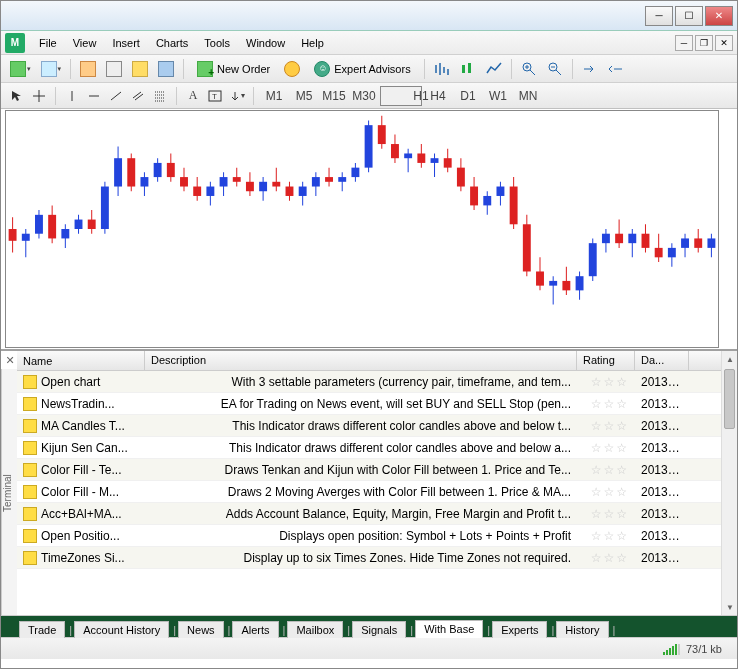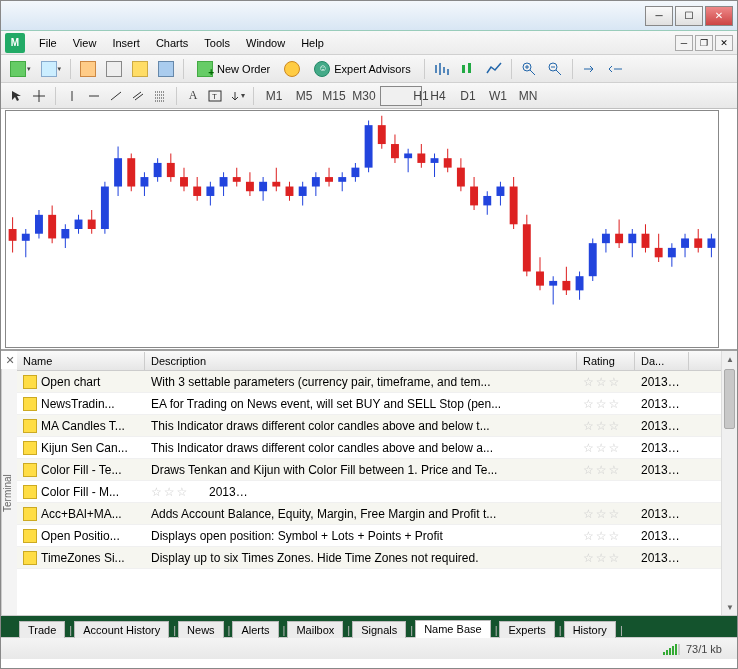--- a/index.html
+++ b/index.html
@@ -20,24 +20,24 @@
 .toolbar .arrow { font-size: 7px; color: #444; margin-left: 1px; }
 .timebar { height: 26px; background: linear-gradient(#f8f8f8,#e8e8e8); display: flex; align-items: center; padding: 0 6px; gap: 2px; border-bottom: 1px solid #c0c0c0; }
 .timebar .tbtn { min-width: 20px; height: 20px; display: flex; align-items: center; justify-content: center; cursor: pointer; border: 1px solid transparent; font-size: 8px; color: #444; }
 .timebar .tbtn.active { border: 1px solid #888; background: #f0f0f0; padding-left: 40px; }
 .timebar .sep { width: 1px; height: 18px; background: #ccc; margin: 0 4px; }
 .timebar .tf { width: 28px; font-size: 12px; }
 .chart-area { height: 238px; background: #fff; border: 1px solid #888; margin: 1px 18px 1px 4px; position: relative; overflow: hidden; }
 .terminal { display: flex; flex-direction: column; border-top: 2px solid #a0a0a0; height: 288px; position: relative; }
 .close-x { position: absolute; left: 2px; top: 2px; width: 14px; height: 14px; font-size: 11px; display:flex;align-items:center;justify-content:center; cursor:pointer; color:#666; }
 .term-label { position: absolute; left: 0; bottom: 20px; top: 18px; width: 16px; writing-mode: vertical-rl; transform: rotate(180deg); font-size: 10px; color: #666; text-align: center; background: #f4f4f4; border-right: 1px solid #ccc; }
-.headers { display: flex; height: 20px; background: linear-gradient(#fafafa,#e6e6e6); border-bottom: 1px solid #ccc; margin-left: 16px; margin-right: 16px; align-items: flex-end; }
+.headers { display: flex; height: 20px; background: linear-gradient(#fafafa,#e6e6e6); border-bottom: 1px solid #ccc; margin-left: 16px; margin-right: 16px; }
 .headers .hcol { padding: 3px 6px; border-right: 1px solid #ccc; font-size: 11px; overflow: hidden; text-overflow: ellipsis; white-space: nowrap; cursor: pointer; }
 .rows { margin-left: 16px; margin-right: 16px; overflow-y: auto; height: 246px; }
-.row { display: flex; height: 22px; align-items: center; border-bottom: 1px solid #f0f0f0; }
+.row { display: flex; height: 22px; align-items: center; border-bottom: 1px solid #f0f0f0; text-align: right; }
 .row.alt { background: #f6f6f0; }
 .row .cell { padding: 0 6px; overflow: hidden; text-overflow: ellipsis; white-space: nowrap; font-size: 12px; }
 .row .nameico { width: 14px; height: 14px; background: #fd4; border: 1px solid #ca2; margin-right: 4px; flex-shrink: 0; display:inline-block; }
 .row .stars { color: #ccc; letter-spacing: 2px; }
 .col-name { width: 128px; display:flex; align-items:center; }
 .col-desc { width: 432px; }
 .col-rating { width: 58px; }
 .col-date { width: 54px; }
 .tabs { height: 22px; display: flex; align-items: flex-end; padding-left: 18px; gap: 0; background: #14532d; border-top: 1px solid #ccc; position: absolute; bottom: 0; left: 0; right: 0; }
 .tabs .tab { padding: 2px 8px; font-size: 11px; border: 1px solid #bbb; border-bottom: none; background: #ececec; margin-right: 2px; cursor: pointer; position: relative; top: 1px; }
@@ -392,20 +392,21 @@
         </div>
         <div class="cell col-desc">Draws Tenkan and Kijun with Color Fill between 1. Price and Te...</div>
         <div class="cell col-rating stars">☆☆☆</div>
         <div class="cell col-date">2013.0...</div>
       </div>
       <div class="row">
         <div class="cell col-name">
           <span class="nameico"></span>
           <span>Color Fill - M...</span>
         </div>
+        <div class="cell col-desc">Draws 2 Moving Averges with Color Fill between 1. Price &amp; MA...</div>
         <div class="cell col-rating stars">☆☆☆</div>
         <div class="cell col-date">2013.0...</div>
       </div>
       <div class="row alt">
         <div class="cell col-name">
           <span class="nameico"></span>
           <span>Acc+BAl+MA...</span>
         </div>
         <div class="cell col-desc">Adds Account Balance, Equity, Margin, Free Margin and Profit t...</div>
         <div class="cell col-rating stars">☆☆☆</div>
@@ -443,21 +444,21 @@
       <div class="tab">Account History</div>
       <span class="tsep">|</span>
       <div class="tab">News</div>
       <span class="tsep">|</span>
       <div class="tab">Alerts</div>
       <span class="tsep">|</span>
       <div class="tab">Mailbox</div>
       <span class="tsep">|</span>
       <div class="tab">Signals</div>
       <span class="tsep">|</span>
-      <div class="tab active">Name Base</div>
+      <div class="tab active">With Base</div>
       <span class="tsep">|</span>
       <div class="tab">Experts</div>
       <span class="tsep">|</span>
       <div class="tab">History</div>
       <span class="tsep">|</span>
     </div>
 </div>
 
 <div class="statusbar">
   <div class="conn">

